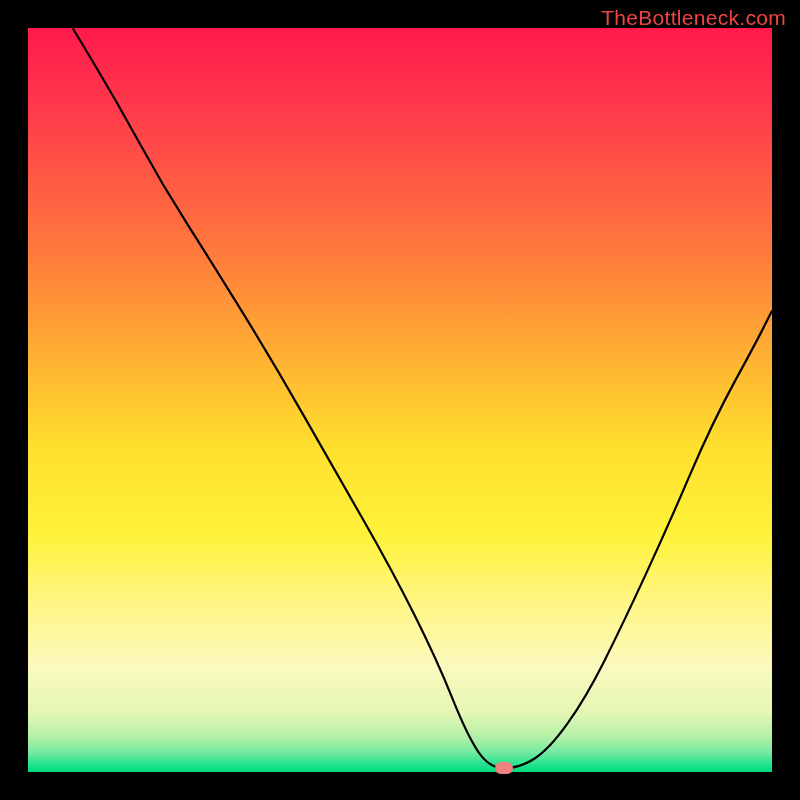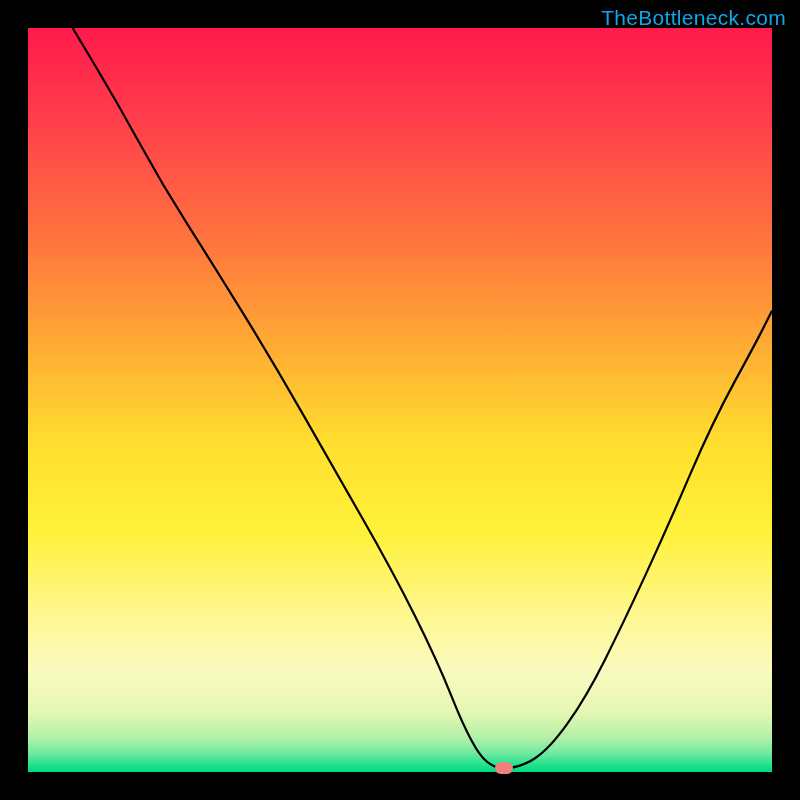--- a/index.html
+++ b/index.html
@@ -13,21 +13,21 @@
   .outer {
     width: 800px;
     height: 800px;
     background: #000;
     position: relative;
   }
   .watermark {
     position: absolute;
     top: 6px;
     right: 14px;
-    color: #0ea5e9;
+    color: #ef4444;
     font-size: 21px;
     font-weight: 500;
     letter-spacing: 0.3px;
     z-index: 5;
   }
   .plot-area {
     position: absolute;
     left: 28px;
     top: 28px;
     width: 744px;

